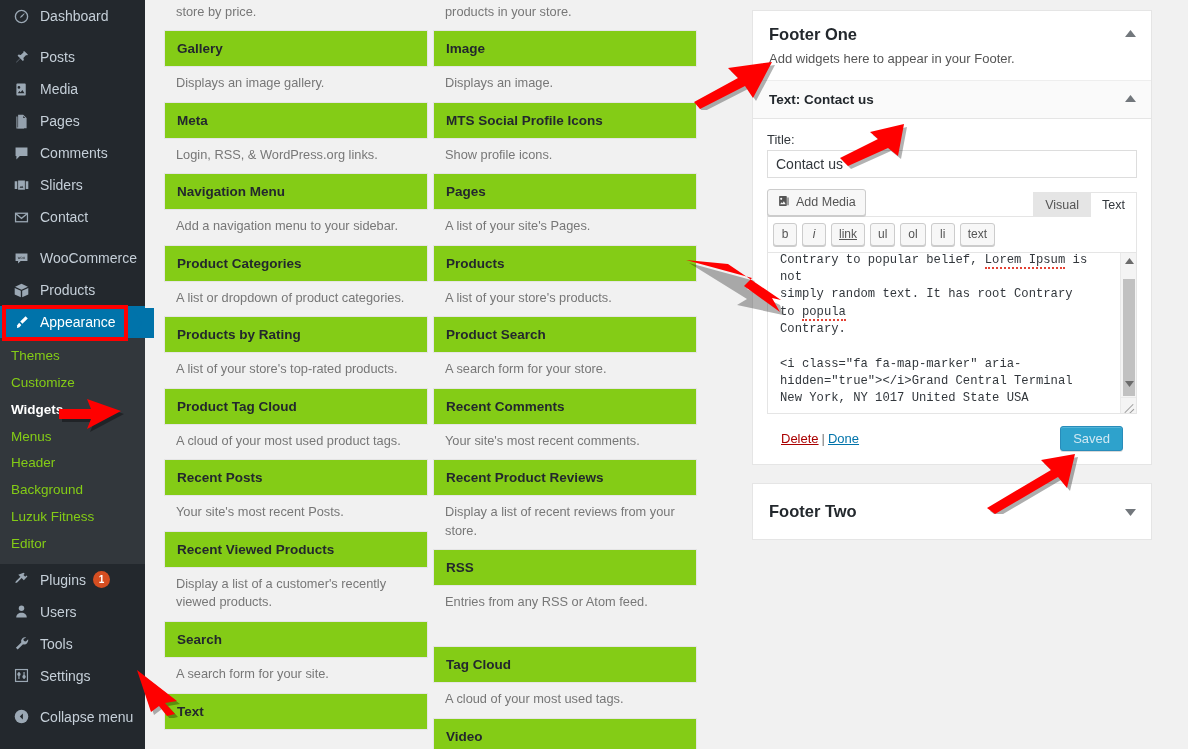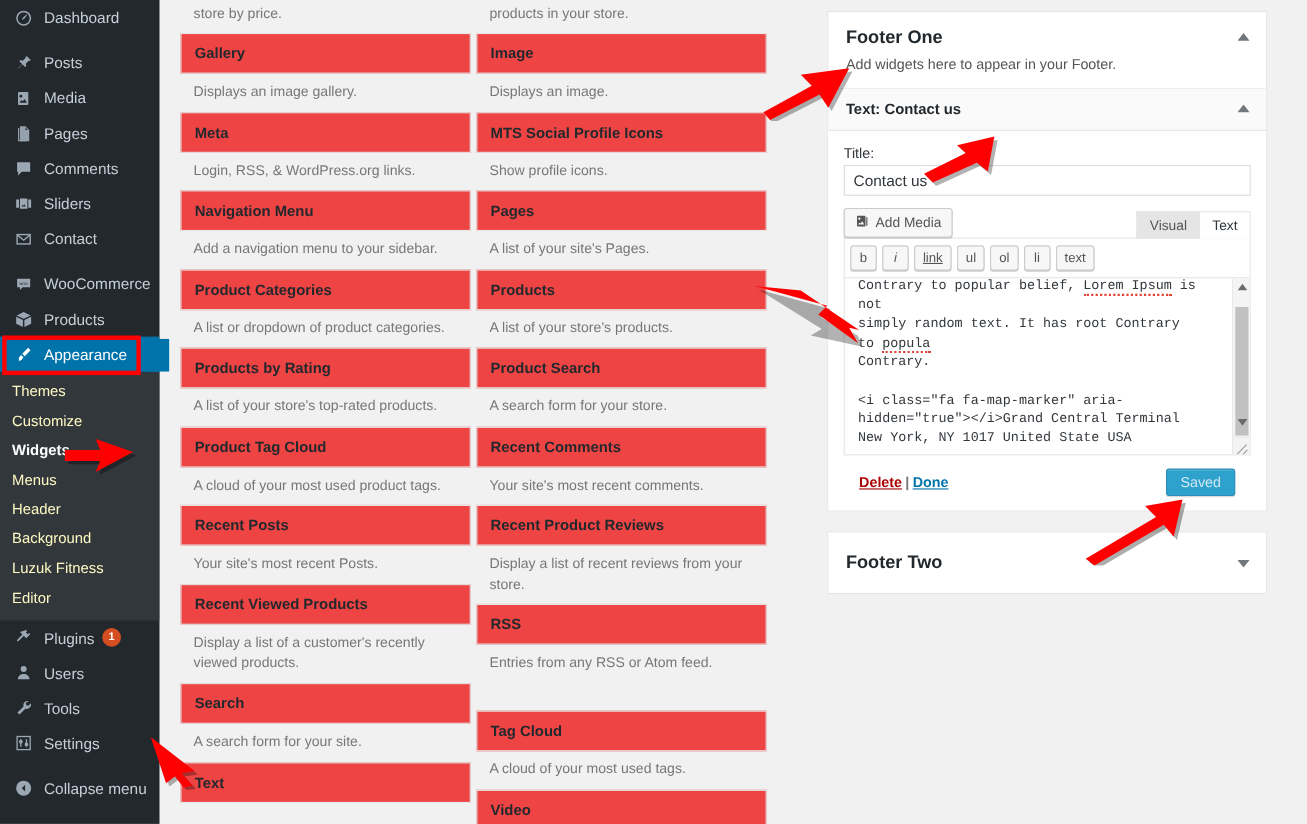--- a/index.html
+++ b/index.html
@@ -46,21 +46,21 @@
   }
   .menu-item.current .mi-icon { color: #fff; }
   .menu-sep { height: 9px; }
 
   
   .submenu { background: #32373c; padding: 5px 0 6px 0; }
   .submenu-item {
     display: block;
     padding: 6px 0 6px 11px;
     font-size: 13.5px;
-    color: #fef9c3;
+    color: #84cc16;
     white-space: nowrap;
     line-height: 1.1;
   }
   .submenu-item.active { color: #fff; font-weight: bold; }
 
   .badge {
     display: inline-flex; align-items: center; justify-content: center;
     min-width: 17px; height: 17px;
     margin-left: 7px;
     border-radius: 10px;
@@ -97,21 +97,21 @@
   }
   .wcol {
     position: absolute;
     top: 0;
     width: 264px;
   }
   .wcol.col1 { left: 19px; }
   .wcol.col2 { left: 288px; }
 
   .widget-top {
-    background: #ef4444;
+    background: #84cc16;
     border: 1px solid #e5e5e5;
     height: 37px;
     display: flex; align-items: center;
     padding: 0 12px;
     font-size: 13.5px;
     font-weight: bold;
     color: #23282d;
     margin-bottom: 0;
     cursor: pointer;
   }
@@ -321,21 +321,21 @@
   }
   .resize-grip::before { width: 12px; right: 1px; bottom: 4px; }
   .resize-grip::after  { width: 7px;  right: 1px; bottom: 1px; }
 
   .widget-control-actions {
     display: flex;
     align-items: center;
     justify-content: space-between;
     padding: 12px 14px 13px 14px;
   }
-  .alignleft { font-size: 13px; color: #555; font-weight: bold; }
+  .alignleft { font-size: 13px; color: #555; }
   .alignleft a { cursor: pointer; }
   .widget-control-remove { color: #a00; text-decoration: underline; }
   .widget-control-close { color: #0073aa; text-decoration: underline; }
   .sep-pipe { color: #777; padding: 0 3px; }
   .button-primary {
     background: #2ea2cc;
     border: 1px solid #298cba;
     color: #cfe8f3;
     border-radius: 3px;
     font-size: 13px;

